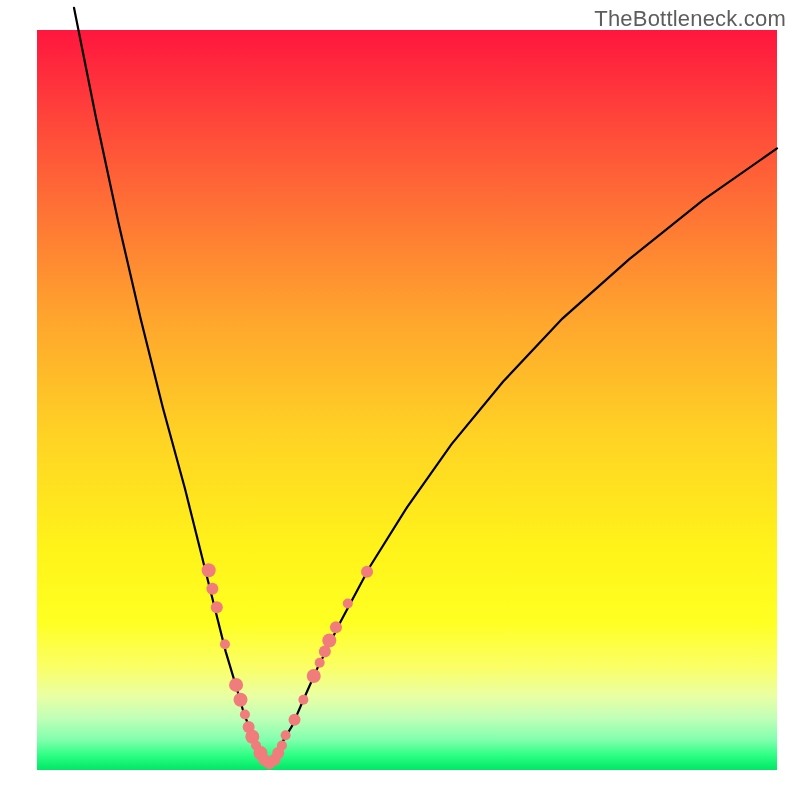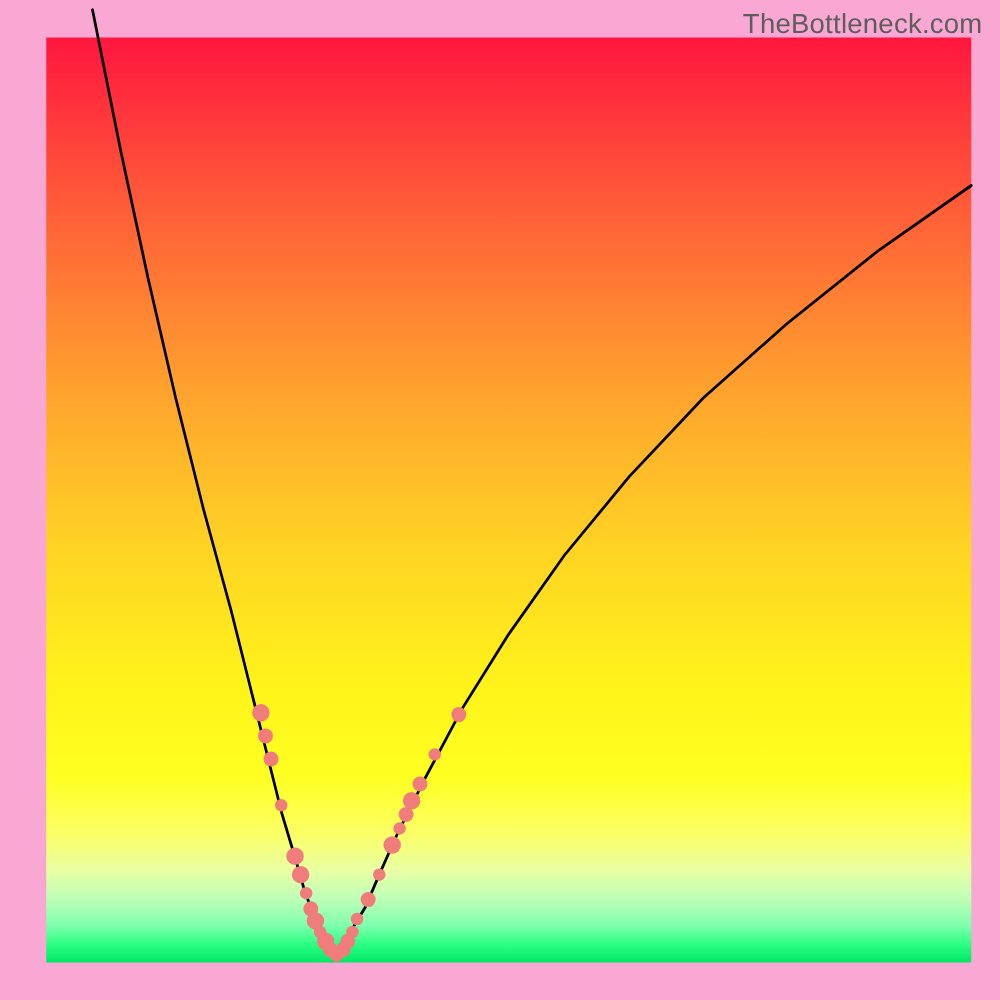--- a/index.html
+++ b/index.html
@@ -10,21 +10,21 @@
     background: #000;
     overflow: hidden;
     font-family: Arial, Helvetica, sans-serif;
   }
   .frame {
     position: absolute;
     left: 0;
     top: 0;
     width: 800px;
     height: 800px;
-    background: #f9a8d4;
+    background: #ffffff;
     text-align: center;
   }
   .plot {
     position: absolute;
     left: 37px;
     top: 30px;
     width: 740px;
     height: 740px;
     background: linear-gradient(
       to bottom,

